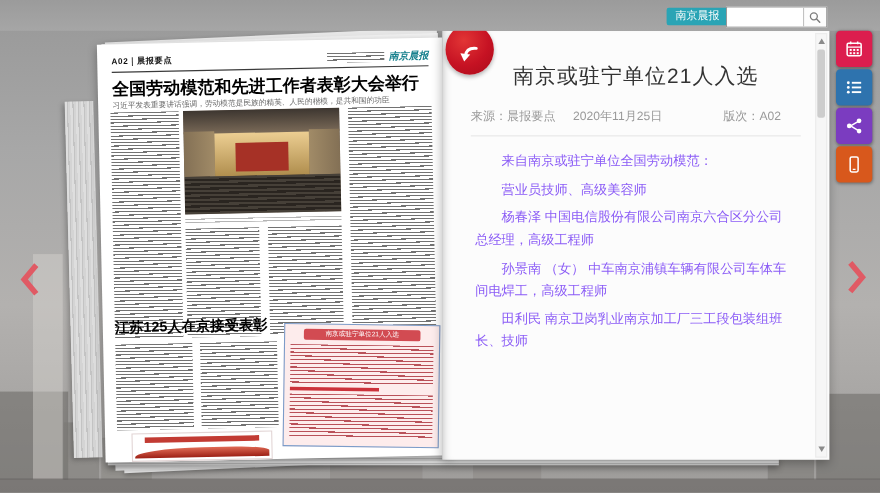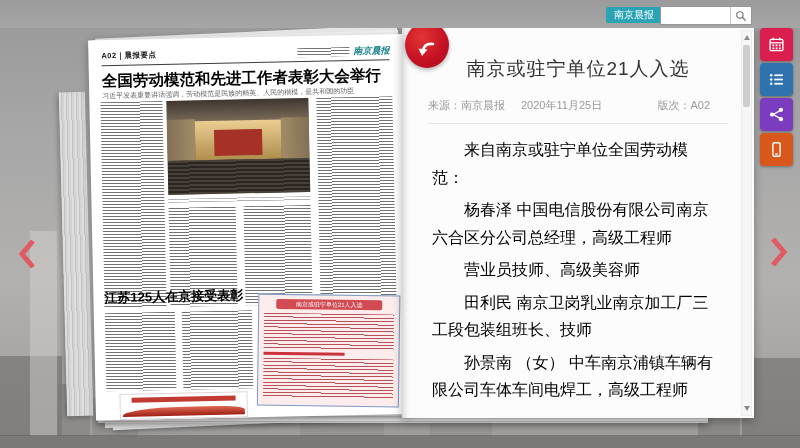--- a/index.html
+++ b/index.html
@@ -97,21 +97,21 @@
         border:1px solid #7c9cc9;box-sizing:border-box;padding:4px 5px;transform:rotate(2deg);cursor:pointer;}
   .hb-title{height:10px;line-height:10px;background:#d24b52;border-radius:2px;margin:0 12px 4px;
             color:#fff;font-size:6px;text-align:center;overflow:hidden;white-space:nowrap;}
   .hb-sec{height:2.5px;background:rgba(198,30,40,.9);width:62%;margin:3px 0;}
   .hb-l1{height:36px;} .hb-l2{height:40px;}
   
   .a-title{margin:28px 30px 0;text-align:center;font-size:19px;color:#333;font-weight:500;letter-spacing:1px;}
   .a-meta{margin:16px 26px 0;font-size:11px;color:#999;padding-bottom:10px;border-bottom:1px solid #e7e7e7;
           display:flex;align-items:baseline;}
   .a-meta .m-src{margin-right:16px;} .a-meta .m-ed{margin-left:auto;margin-right:18px;}
-  .a-body{margin:12px 36px 1px 30px;font-size:16px;color:#000000;}
+  .a-body{margin:12px 36px 1px 30px;font-size:12px;color:#8b5cf6;}
   .a-body p{text-indent:2em;line-height:1.72;margin:0 0 5px;}
   
   .sb{position:absolute;right:2px;top:2px;bottom:2px;width:11px;background:#f6f6f6;border:1px solid #ececec;box-sizing:border-box;}
   .sb-up,.sb-down{position:absolute;left:50%;transform:translateX(-50%);width:0;height:0;
                   border-left:3.5px solid transparent;border-right:3.5px solid transparent;cursor:pointer;}
   .sb-up{top:4px;border-bottom:5px solid #8a8a8a;}
   .sb-down{bottom:4px;border-top:5px solid #8a8a8a;}
   .sb-thumb{position:absolute;left:1px;right:1px;top:14px;height:62px;background:#cdcdcd;border-radius:2px;cursor:pointer;}
 </style>
 </head>
@@ -248,30 +248,30 @@
       <div class="hb-title">南京或驻宁单位21人入选</div>
       <div class="ft-red hb-l1"></div>
       <div class="hb-sec"></div>
       <div class="ft-red hb-l2"></div>
     </div>
   </div>
 
   <div class="article-panel">
     <div class="a-title">南京或驻宁单位21人入选</div>
     <div class="a-meta">
-      <span class="m-src">来源：南京晨报</span>
+      <span class="m-src">来源：晨报要点</span>
       <span class="m-date">2020年11月25日</span>
       <span class="m-ed">版次：A02</span>
     </div>
     <div class="a-body">
       <p>来自南京或驻宁单位全国劳动模范：</p>
+      <p>营业员技师、高级美容师</p>
       <p>杨春泽 中国电信股份有限公司南京六合区分公司总经理，高级工程师</p>
-      <p>营业员技师、高级美容师</p>
+      <p>孙景南 （女）  中车南京浦镇车辆有限公司车体车间电焊工，高级工程师</p>
       <p>田利民 南京卫岗乳业南京加工厂三工段包装组班长、技师</p>
-      <p>孙景南 （女）  中车南京浦镇车辆有限公司车体车间电焊工，高级工程师</p>
 
     </div>
     <div class="sb">
       <div class="sb-up"></div>
       <div class="sb-thumb"></div>
       <div class="sb-down"></div>
     </div>
   </div>
 
 </div>

